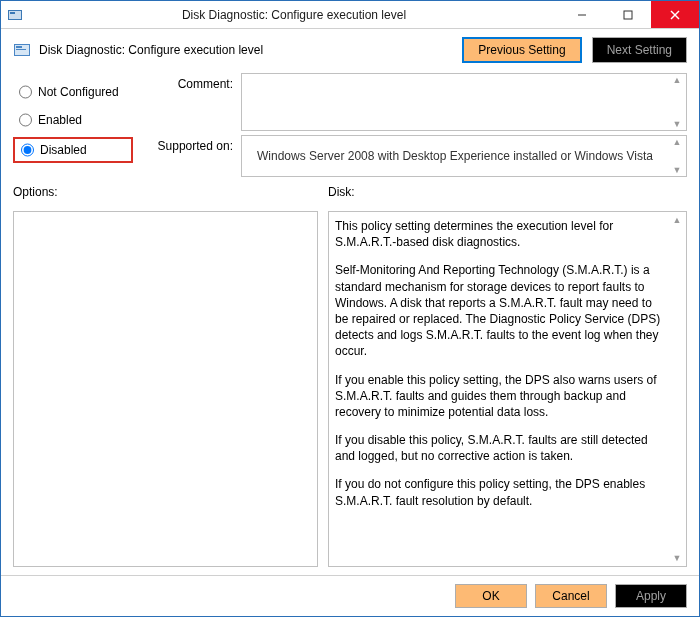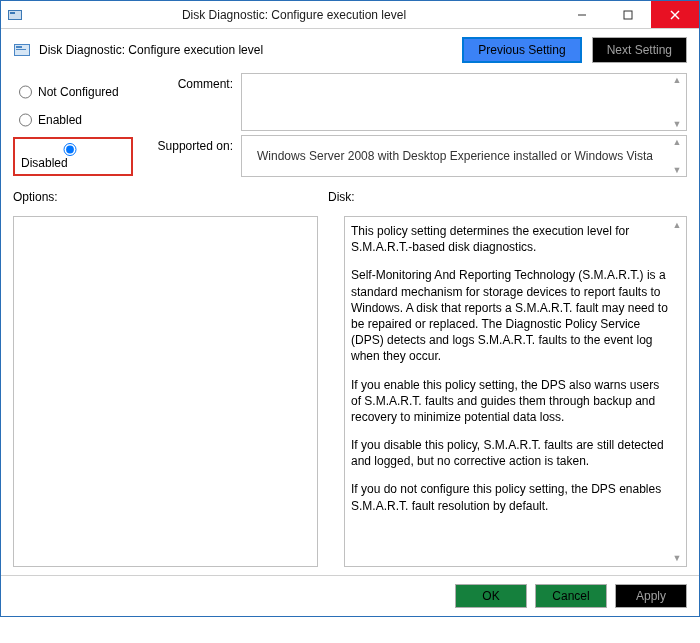--- a/index.html
+++ b/index.html
@@ -53,38 +53,38 @@
       padding: 8px 12px 6px 12px;
     }
     .subheader-icon {
       width: 18px; height: 18px;
       margin-right: 8px;
     }
     .nav-btns { margin-left: auto; display: flex; gap: 10px; }
     .btn {
       padding: 4px 14px;
       border: 1px solid #adadad;
-      background: #15803d;
+      background: #fdba74;
       font-size: 12px;
       cursor: pointer;
     }
-    .btn.primary { border: 2px solid #0078d7; background: #3b82f6; }
+    .btn.primary { border: 2px solid #0078d7; background: #fdba74; }
     .btn.disabled { color: #a0a0a0; background: #000000; }
     .upper {
       display: flex;
       padding: 4px 12px 8px 12px;
       gap: 10px;
     }
     .radio-col { width: 120px; padding-top: 8px; }
     .radio-row {
       display: flex;
       padding: 4px 6px;
       margin-bottom: 6px;
     }
-    .radio-row.highlight { border: 2px solid #d93025; flex-direction: column; }
+    .radio-row.highlight { border: 2px solid #d93025; }
     .radio-row input { margin-right: 6px; }
     .fields-col { flex: 1; display: flex; flex-direction: column; gap: 4px; }
     .field-row { display: flex; align-items: flex-start; gap: 8px; }
     .field-label { width: 90px; text-align: right; padding-top: 4px; }
     .comment-box {
       flex: 1;
       height: 58px;
       border: 1px solid #c0c0c0;
       background: #fff;
       position: relative;
@@ -115,21 +115,21 @@
     }
     .labels-row {
       display: flex;
       padding: 0 12px 4px 12px;
       gap: 10px;
     }
     .labels-row .left { width: 305px; }
     .lower {
       display: flex;
       padding: 8px 12px 8px 12px;
-      gap: 26px;
+      gap: 10px;
       flex: 1;
       min-height: 0;
     }
     .options-box {
       width: 305px;
       border: 1px solid #c0c0c0;
       background: #fff;
     }
     .help-box {
       flex: 1;

